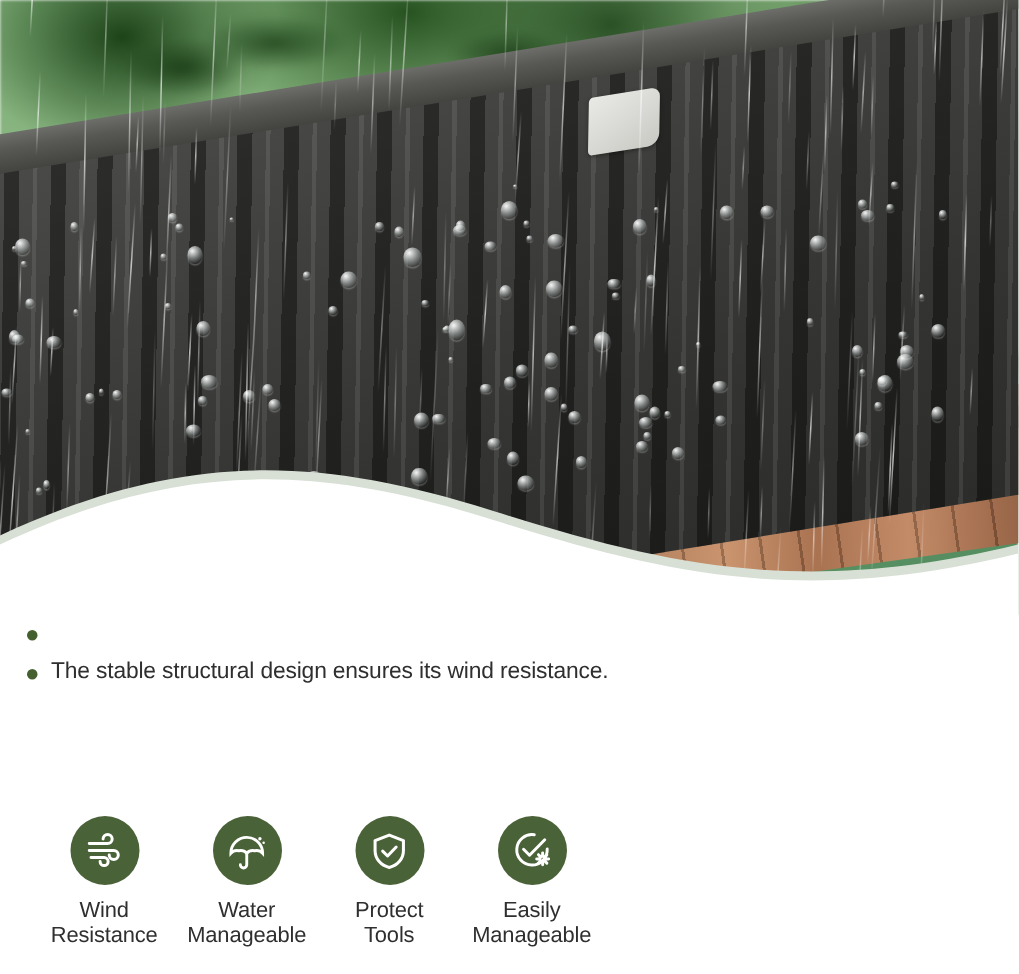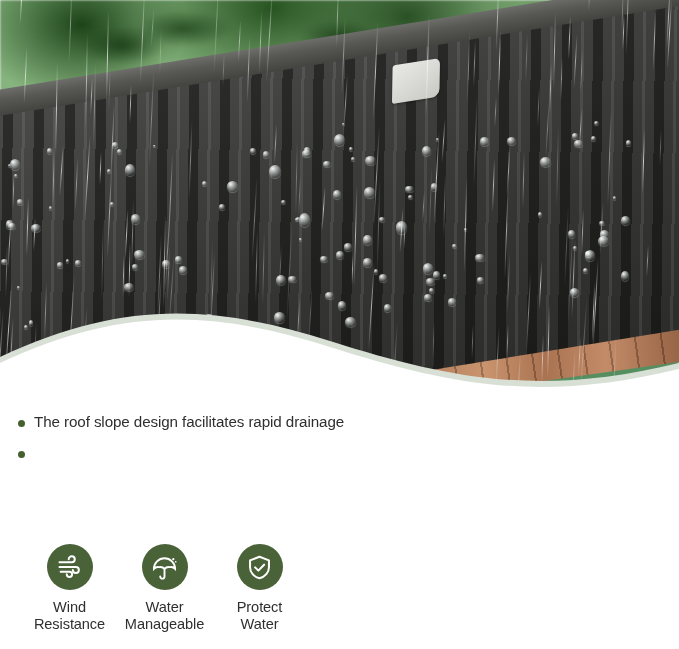--- a/index.html
+++ b/index.html
@@ -397,24 +397,24 @@
       <path d="M0,64 C120,8 210,10 330,48 C450,86 540,104 679,70 L679,118 L0,118 Z" fill="#d8e0d6"></path>
       <path d="M0,70 C120,14 210,16 330,54 C450,92 540,110 679,76 L679,118 L0,118 Z" fill="#ffffff"></path>
     </svg>
   </div>
 
   <div class="content">
 
     <div class="bullets">
       <div class="bullet">
         <span class="dot"></span>
-        <span class="btext">The roof slope design facilitates rapid drainage</span>
       </div>
       <div class="bullet">
         <span class="dot"></span>
+        <span class="btext">The stable structural design ensures its wind resistance.</span>
       </div>
     </div>
 
     <div class="features">
 
       <div class="feature">
         <div class="fcircle">
           <svg width="28" height="28" viewBox="0 0 24 24" fill="none" stroke="#fff" stroke-width="1.7" stroke-linecap="round">
             <path d="M3 8h10.5a2.6 2.6 0 1 0-2.6-2.6"></path>
             <path d="M3 12h14a2.6 2.6 0 1 1-2.6 2.6"></path>
@@ -439,20 +439,34 @@
       </div>
 
       <div class="feature">
         <div class="fcircle">
           <svg width="27" height="27" viewBox="0 0 24 24" fill="none" stroke="#fff" stroke-width="1.8" stroke-linecap="round" stroke-linejoin="round">
             <path d="M12 2.4 3.6 5.7v6c0 4.7 3.4 8.7 8.4 9.9 5-1.2 8.4-5.2 8.4-9.9v-6Z"></path>
             <path d="M8.1 11.9 11 14.8l5.1-5.3"></path>
           </svg>
         </div>
         <div class="flabel">Protect
-Water</div>
-      </div>
-
+Tools</div>
+      </div>
+
+      <div class="feature">
+        <div class="fcircle">
+          <svg width="28" height="28" viewBox="0 0 24 24" fill="none" stroke="#fff" stroke-width="1.7" stroke-linecap="round" stroke-linejoin="round">
+            <path d="M20.4 11.2A8.7 8.7 0 1 1 13 3"></path>
+            <path d="M6.9 11.3 10.3 14.7 19 5.9"></path>
+            <g transform="translate(14.4,13.4)">
+              <circle cx="3.4" cy="3.4" r="1.55" fill="none"></circle>
+              <path d="M3.4 0v1.1M3.4 5.7v1.1M0 3.4h1.1M5.7 3.4h1.1M1 1l.8.8M5 5l.8.8M5.8 1 5 1.8M1.8 5 1 5.8"></path>
+            </g>
+          </svg>
+        </div>
+        <div class="flabel">Easily
+Manageable</div>
+      </div>
 
     </div>
 
   </div>
 </div>
 
 </body></html>

